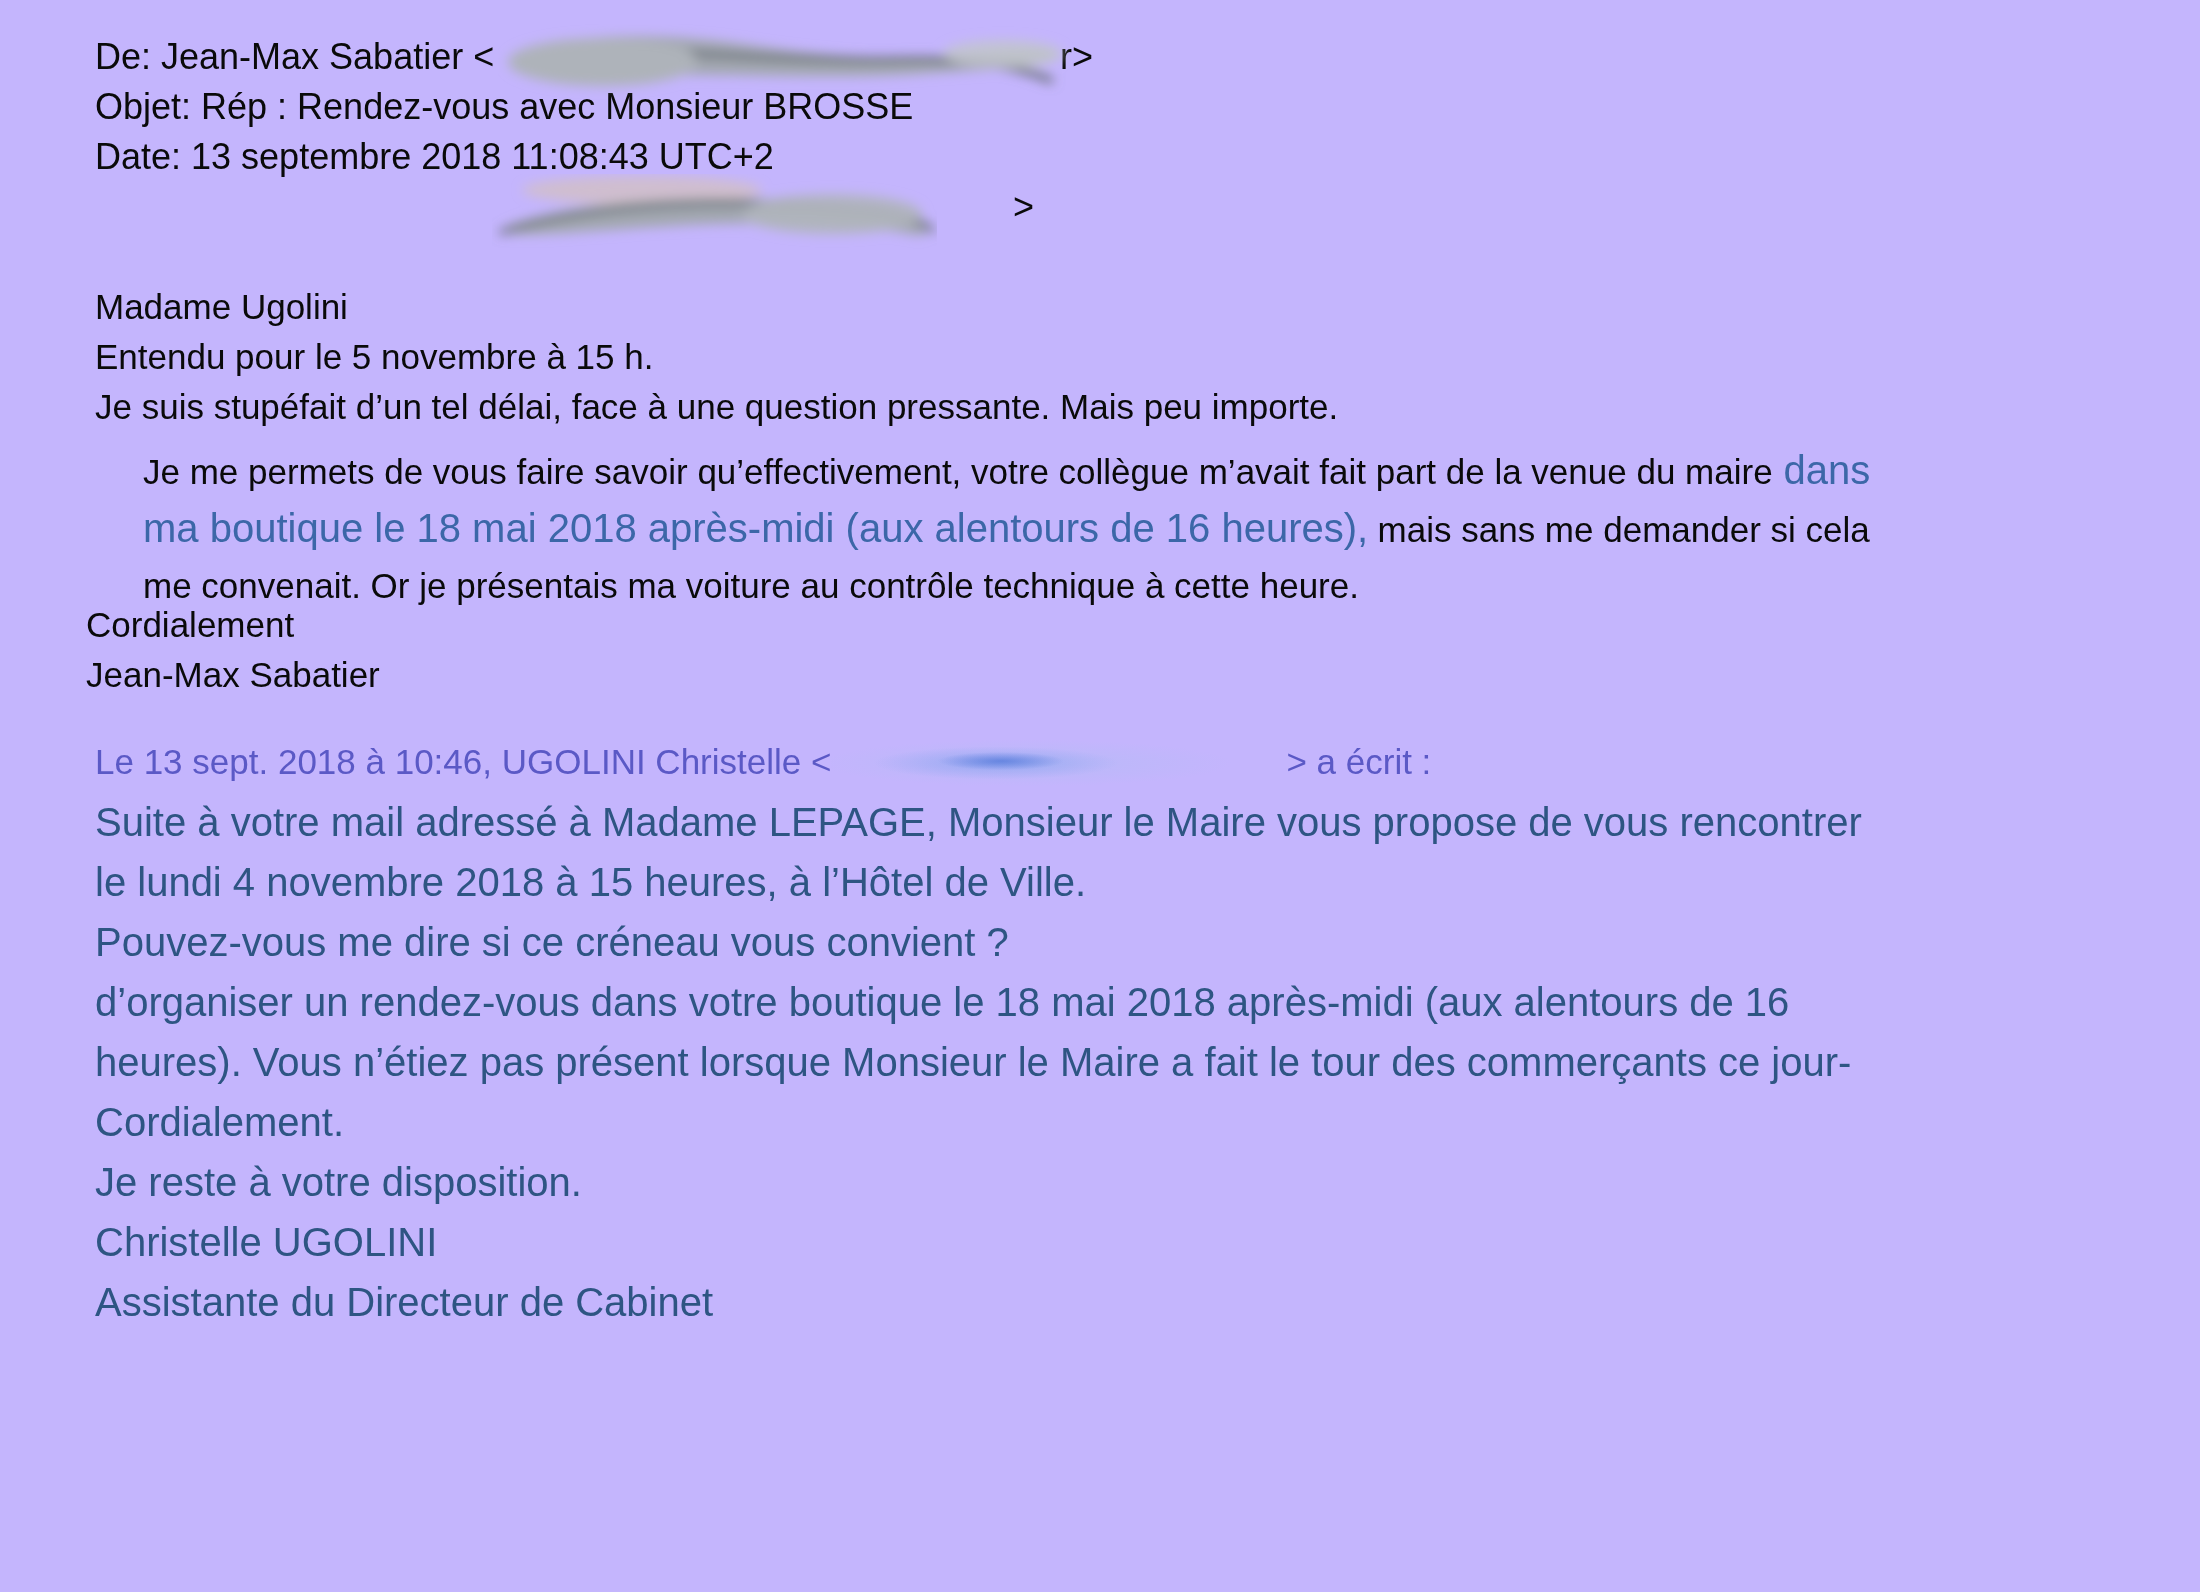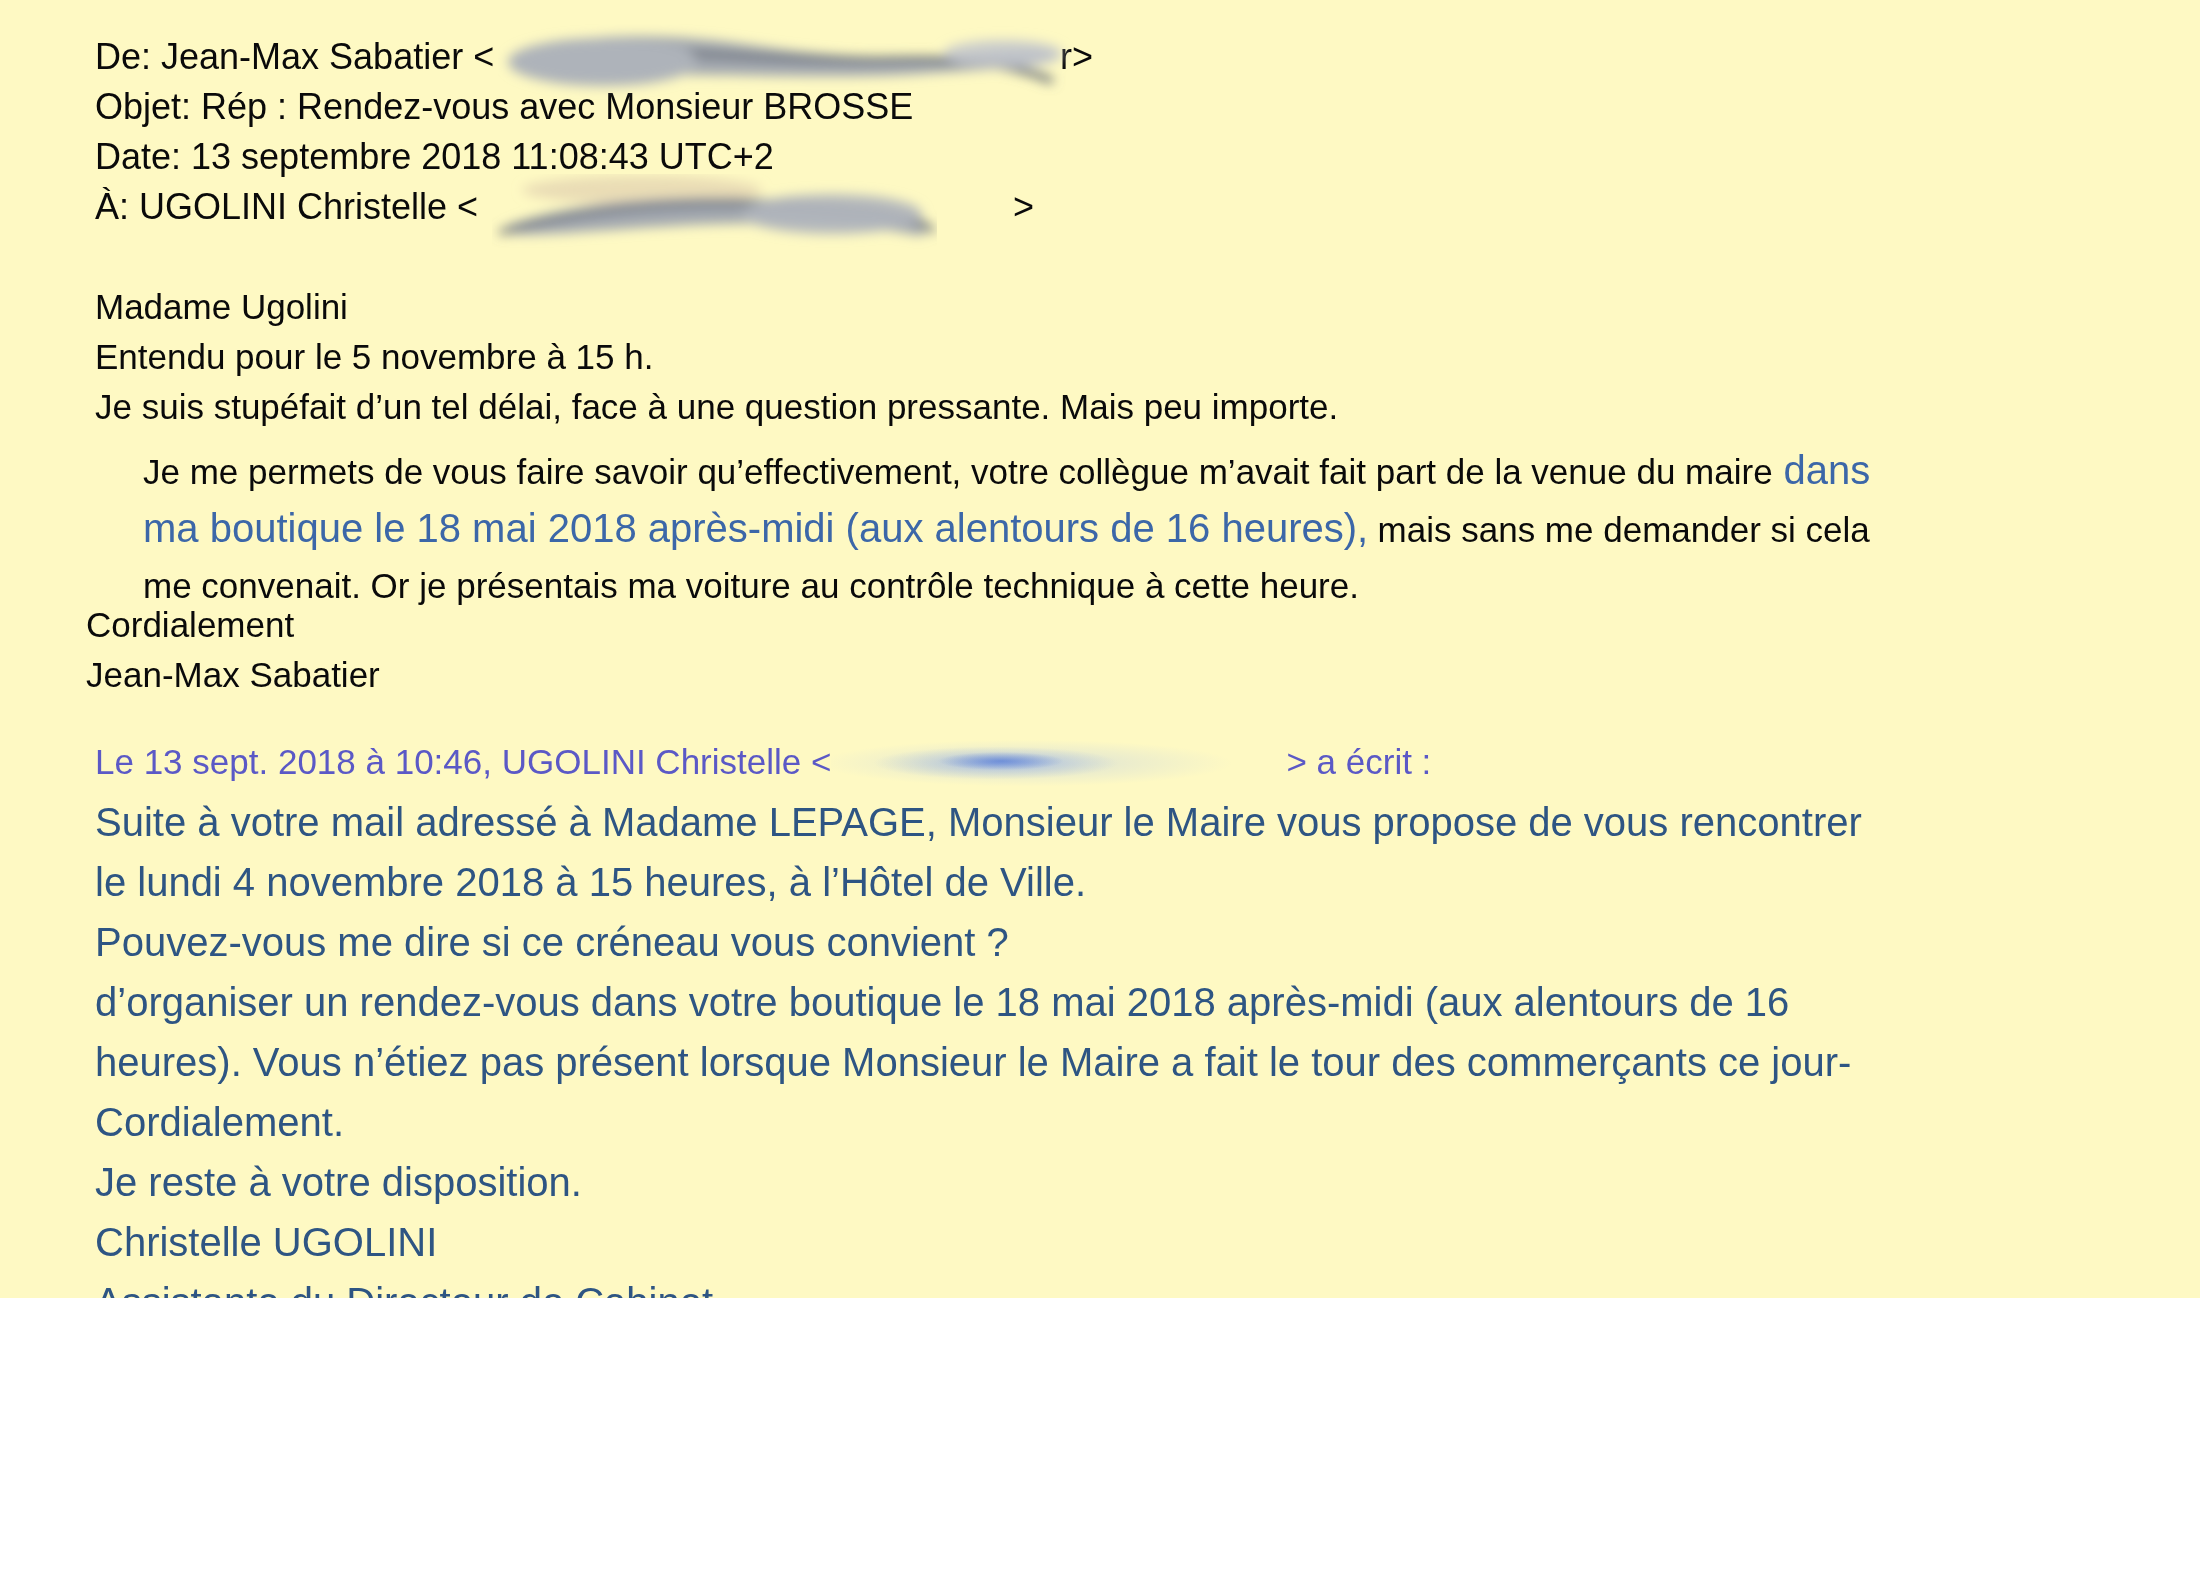--- a/index.html
+++ b/index.html
@@ -1,17 +1,17 @@
 <!DOCTYPE html>
 <html><head>
 <meta charset="utf-8">
 <style>
   html,body{margin:0;padding:0;background:#ffffff;}
   .page{
-    position:relative;width:2200px;height:1298px;background:#fef9c3;overflow:hidden;
+    position:relative;width:2200px;height:1592px;background:#c4b5fd;overflow:hidden;
     font-family:"Liberation Sans","DejaVu Sans",sans-serif;color:#0a0a0a;
   }
   
   .hdr{position:absolute;left:95px;top:32px;font-size:36px;line-height:50px;}
   .hdr-line{position:relative;white-space:nowrap;height:50px;}
   .hdr-suffix-from{position:absolute;left:965px;top:0;}
   .hdr-suffix-to{position:absolute;left:918px;top:0;}
   
   .black-lines{position:absolute;left:95px;top:282px;font-size:35px;line-height:50px;white-space:nowrap;}
   .mixed{position:absolute;left:95px;top:442px;font-size:35px;line-height:56px;white-space:nowrap;margin-left:48px;}
@@ -44,21 +44,20 @@
       <span>De: Jean-Max Sabatier &lt;</span>
       <span class="hdr-suffix-from">r&gt;</span>
     </div>
     <div class="hdr-line">
       <span>Objet: Rép : Rendez-vous avec Monsieur BROSSE</span>
     </div>
     <div class="hdr-line">
       <span>Date: 13 septembre 2018 11:08:43 UTC+2</span>
     </div>
     <div class="hdr-line">
-      <span>À: UGOLINI Christelle &lt;</span>
       <span class="hdr-suffix-to">&gt;</span>
     </div>
   </div>
 
   <svg class="smudge smudge-from" viewBox="0 0 575 80" aria-hidden="true">
     <defs>
       <filter id="blur1" x="-25%" y="-45%" width="150%" height="190%">
           <feGaussianBlur stdDeviation="6"></feGaussianBlur>
         </filter>
     </defs>

